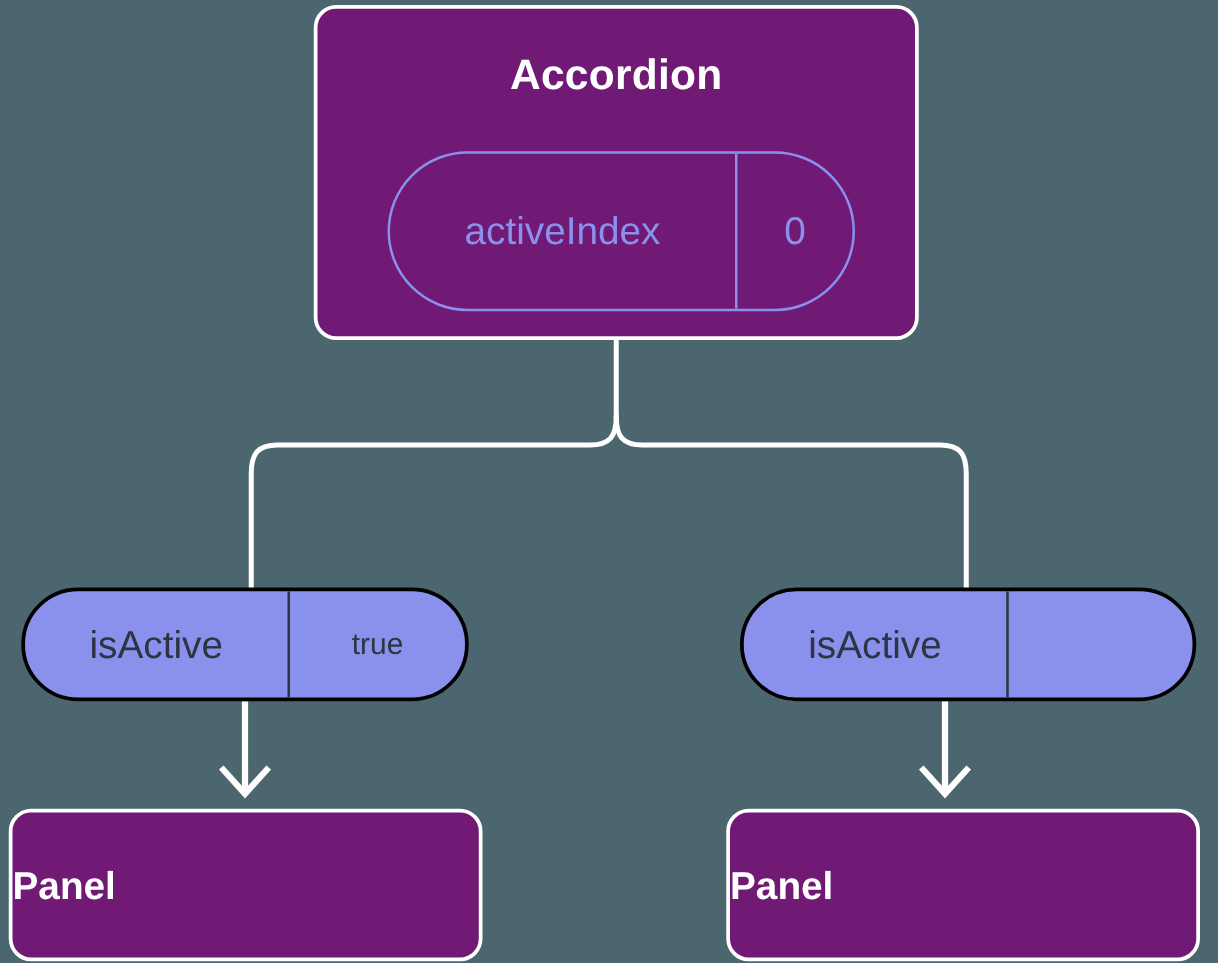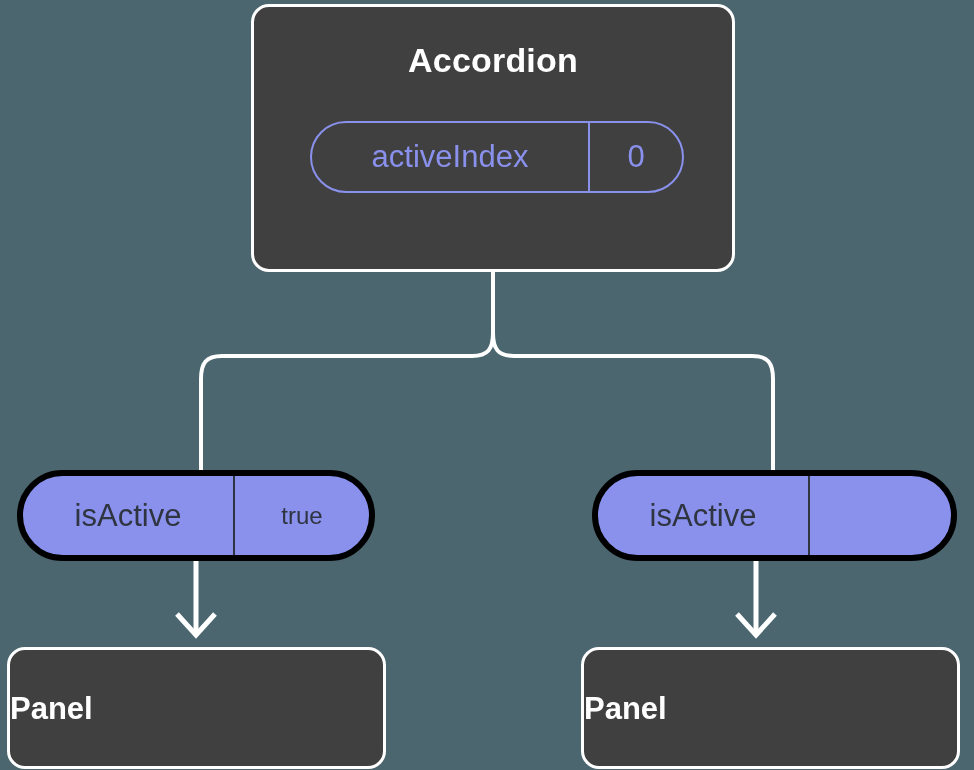--- a/index.html
+++ b/index.html
@@ -33,21 +33,21 @@
   }
 
   
   .node {
     position: absolute;
     z-index: 2;
     box-sizing: border-box;
   }
 
   .dark-box {
-    background: #404040;
+    background: #701a75;
     border: 3px solid #ffffff;
     border-radius: 18px;
   }
 
   
   #accordion-node {
     left: 251px;
     top: 4px;
     width: 484px;
     height: 268px;
@@ -82,41 +82,41 @@
     box-sizing: border-box;
     white-space: nowrap;
   }
 
   
   #active-index-pill {
     position: absolute;
     left: 56px;
     top: 114px;
     width: 374px;
-    height: 72px;
+    height: 128px;
     border: 2px solid #8a91ed;
     background: transparent;
   }
   #active-index-pill .pill-key {
     flex: 0 0 278px;
     color: #8a91ed;
     font-size: 31px;
     border-right: 2px solid #8a91ed;
   }
   #active-index-pill .pill-val {
     flex: 1 1 auto;
     color: #8a91ed;
     font-size: 31px;
   }
 
   
   .state-pill {
     height: 91px;
     background: #8a91ed;
-    border: 6px solid #000000;
+    border: 3px solid #000000;
   }
   .state-pill .pill-key {
     color: #2e3440;
     font-size: 31px;
     border-right: 2px solid #2e3440;
   }
   .state-pill .pill-val {
     color: #2e3440;
     font-size: 24px;
   }

